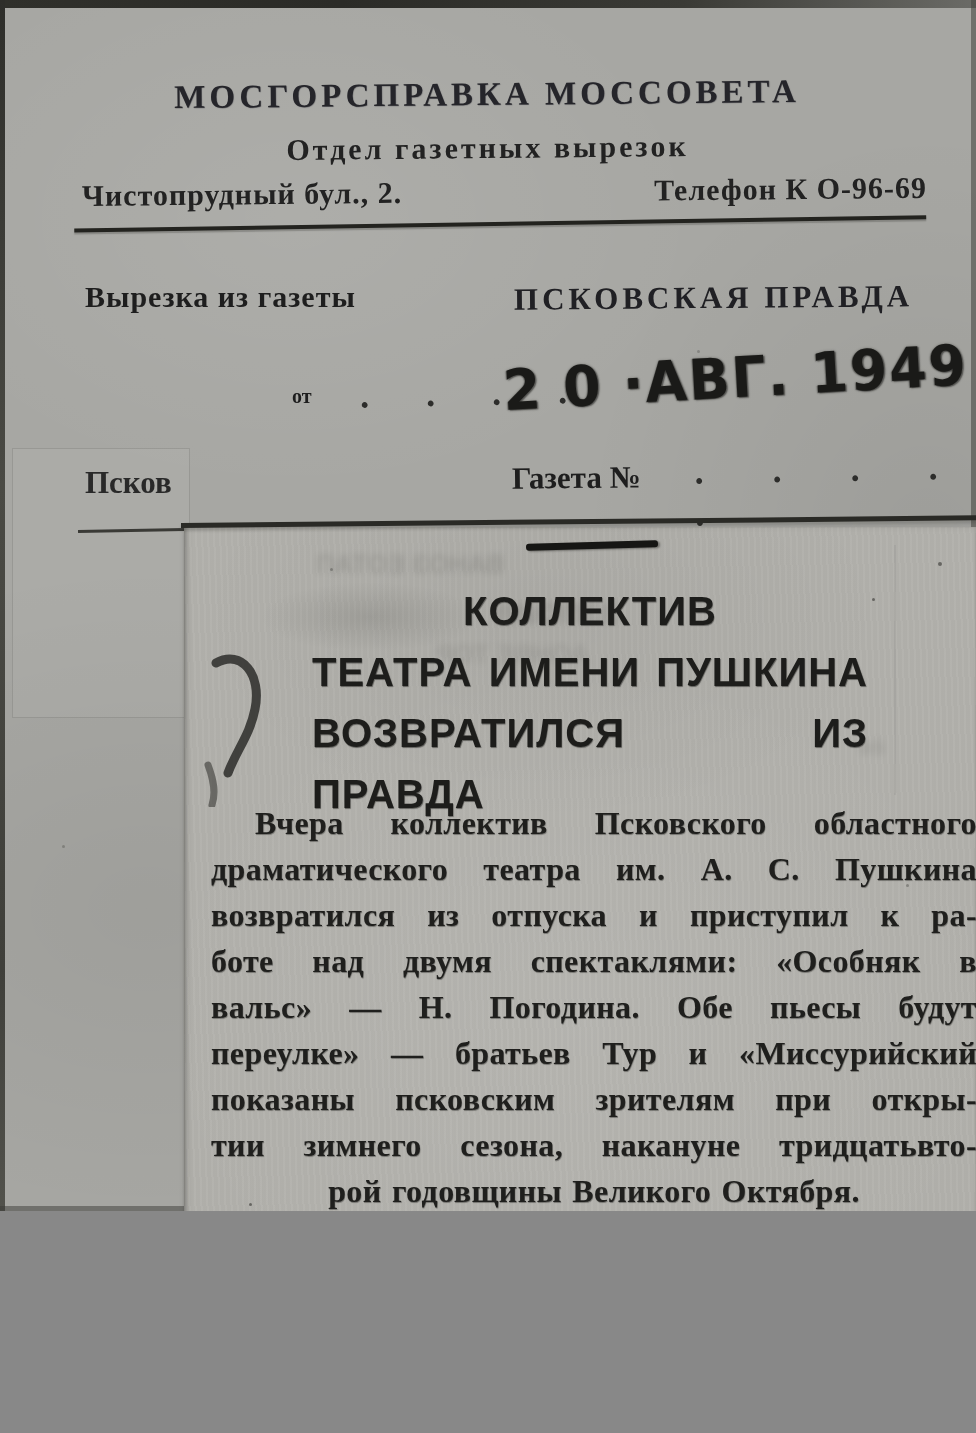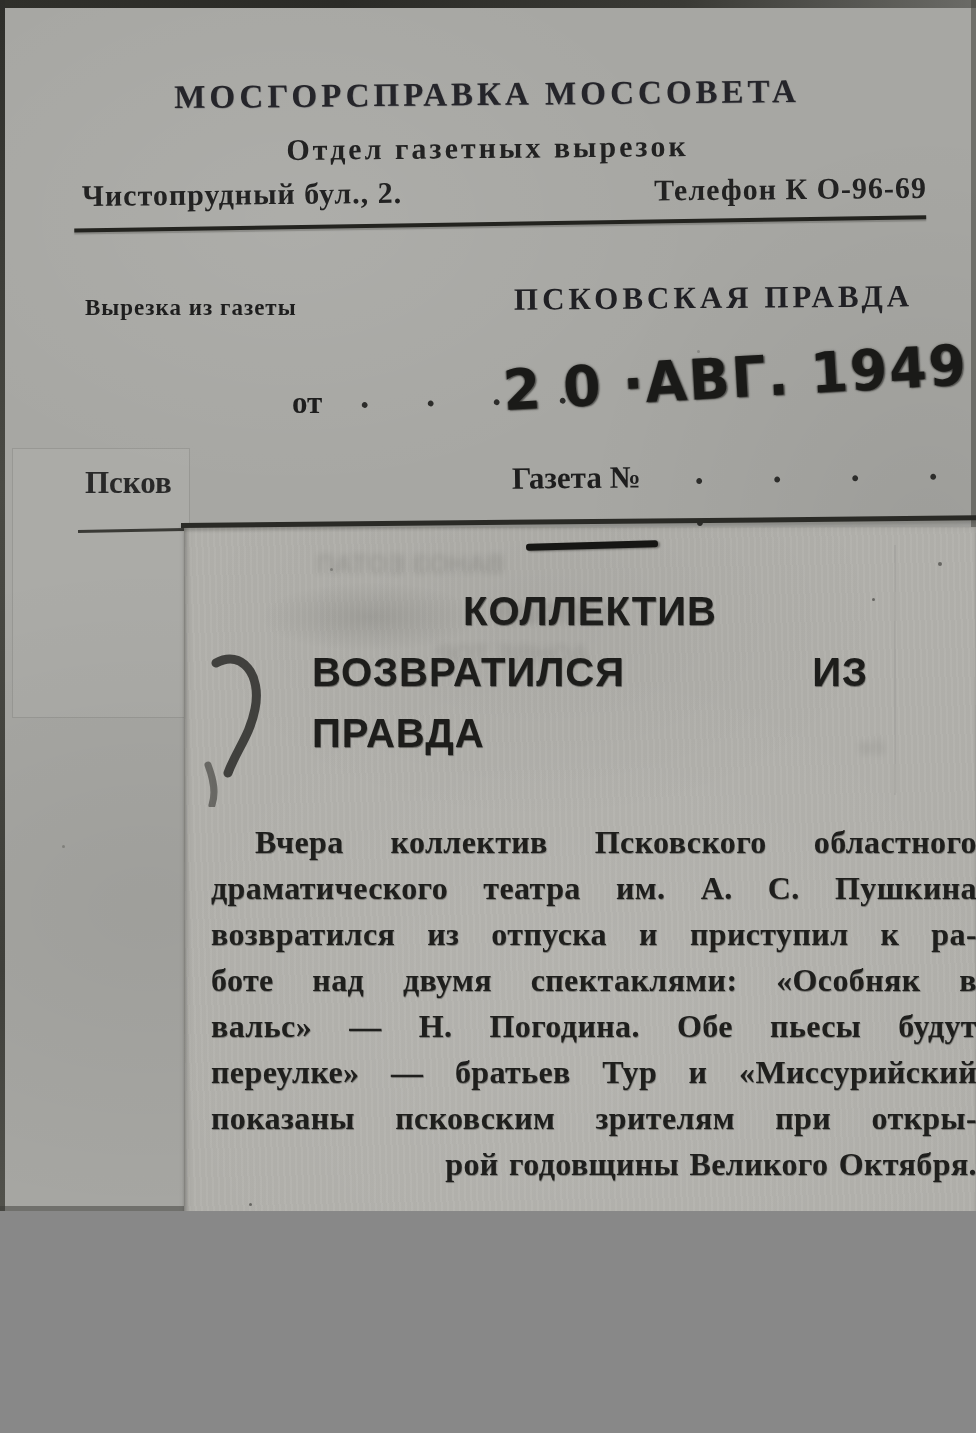--- a/index.html
+++ b/index.html
@@ -20,23 +20,23 @@
   .edge-right{right:0;top:0;width:5px;height:100%;background:rgba(68,68,62,.55);}
   .edge-bottom{left:0;bottom:0;width:100%;height:5px;background:rgba(58,58,54,.5);}
 
   
   .header-block{left:0;top:0;width:976px;transform:rotate(-0.55deg);transform-origin:490px 200px;}
   .org-line{left:0;top:76px;width:976px;text-align:center;font-size:33px;font-weight:700;letter-spacing:4px;color:#25252a;text-shadow:.5px .5px .8px rgba(30,30,40,.4);}
   .dept-line{left:0;top:131px;width:976px;text-align:center;font-size:30px;font-weight:700;letter-spacing:3px;color:#222;}
   .addr-row{left:82px;top:175px;width:845px;display:flex;justify-content:space-between;font-size:30px;font-weight:600;letter-spacing:1px;color:#222;}
   .rule-1{left:74px;top:222px;width:852px;height:4px;background:#23231f;transform:rotate(-0.35deg);box-shadow:0 2px 1px rgba(35,35,31,.25);}
 
-  .row-clip-from{left:85px;top:295px;font-size:23px;font-weight:600;letter-spacing:1px;}
+  .row-clip-from{left:85px;top:280px;font-size:30px;font-weight:600;letter-spacing:1px;}
   .newspaper-name{left:514px;top:280px;font-size:31px;font-weight:700;letter-spacing:4px;color:#202024;transform:rotate(-0.5deg);}
-  .from-label{left:292px;top:385px;font-size:31px;font-weight:600;}
+  .from-label{left:292px;top:385px;font-size:20px;font-weight:600;}
   .from-dots{left:360px;top:372px;font-size:36px;font-weight:700;letter-spacing:24px;color:#2d2d2b;transform:rotate(-1.2deg);}
   .date-stamp{
     left:505px;top:358px;width:420px;font-family:"DejaVu Sans",sans-serif;
     font-size:56px;font-weight:700;letter-spacing:2px;color:#1a1a18;
     transform:rotate(-3.2deg) scaleX(.96);transform-origin:left bottom;
     text-shadow:1.5px 1px 1.5px rgba(22,22,20,.55), -1px .5px 1px rgba(22,22,20,.35), 0 0 3px rgba(22,22,20,.25);
     white-space:nowrap;
   }
   .city-label{left:85px;top:465px;font-size:31px;font-weight:600;}
   .issue-label{left:512px;top:460px;font-size:31px;font-weight:600;transform:rotate(-0.6deg);}
@@ -64,24 +64,24 @@
 
   .bleed{color:#3c3c38;font-weight:700;transform:scaleX(-1);filter:blur(3px);opacity:.16;font-family:"Liberation Sans",sans-serif;white-space:nowrap;}
   .smudge{border-radius:50%;background:radial-gradient(ellipse closest-side, rgba(60,60,55,.14), transparent);}
   .crease{left:694px;top:18px;width:2px;height:250px;background:rgba(40,40,36,.06);}
 
   .headline{left:112px;top:54px;width:556px;font-family:"Liberation Sans",sans-serif;font-weight:700;font-size:40px;line-height:61px;color:#1d1d1b;letter-spacing:1px;text-shadow:.6px .6px .8px rgba(25,25,23,.5);}
   .hl-center{text-align:center;}
   .hl-just{text-align:justify;text-align-last:justify;}
 
   .body-par{left:11px;width:766px;font-size:32px;line-height:46px;font-weight:700;color:#1f1f1d;letter-spacing:.4px;word-spacing:2px;text-shadow:.5px .5px .7px rgba(28,28,26,.4);}
-  .p1{top:273px;margin-top:19px;}
+  .p1{top:273px;}
   .p2{top:685px;}
   .jline{text-align:justify;text-align-last:justify;}
-  .lline{text-align:right;}
+  .lline{text-align:center;}
   .indent{padding-left:44px;}
 
   .pen-mark-svg{left:2px;top:120px;}
   .speck{border-radius:50%;background:rgba(42,42,38,.55);}
 </style>
 </head>
 <body>
 
 <div id="page">
 
@@ -126,31 +126,33 @@
       <div class="abs bleed" style="left:658px;top:206px;font-size:24px;opacity:.13;">ёе</div>
       <div class="abs smudge" style="left:60px;top:55px;width:220px;height:70px;"></div>
 
       <svg class="abs pen-mark-svg" width="66" height="160" viewBox="0 0 66 160">
         <path d="M14,16 C40,2 60,28 53,62 C48,88 34,104 26,126" fill="none" stroke="#2d2d2a" stroke-width="9" stroke-linecap="round" opacity="0.85"></path>
         <path d="M6,118 C12,134 14,146 10,158" fill="none" stroke="#2d2d2a" stroke-width="7" stroke-linecap="round" opacity="0.55"></path>
       </svg>
 
       <div class="abs headline">
         <div class="hl-center">КОЛЛЕКТИВ</div>
+        <div class="hl-just">ТЕАТРА ИМЕНИ ПУШКИНА</div>
         <div class="hl-just">ВОЗВРАТИЛСЯ ИЗ ПРАВДА</div>
       </div>
 
       <div class="abs body-par p1">
         <div class="jline indent">Вчера коллектив Псковского областного</div>
         <div class="jline">драматического театра им. А. С. Пушкина</div>
         <div class="jline">возвратился из отпуска и приступил к ра-</div>
         <div class="jline">боте над двумя спектаклями: «Особняк в</div>
         <div class="jline">вальс» — Н. Погодина. Обе пьесы будут</div>
         <div class="jline">переулке» — братьев Тур и «Миссурийский</div>
         <div class="jline">показаны псковским зрителям при откры-</div>
+        <div class="jline">тии зимнего сезона, накануне тридцатьвто-</div>
         <div class="lline">рой годовщины Великого Октября.</div>
       </div>
 
 
       <div class="abs clip-dash-bottom"></div>
     </div>
   </div>
 
   <div class="abs clip-top-edge"></div>
 

